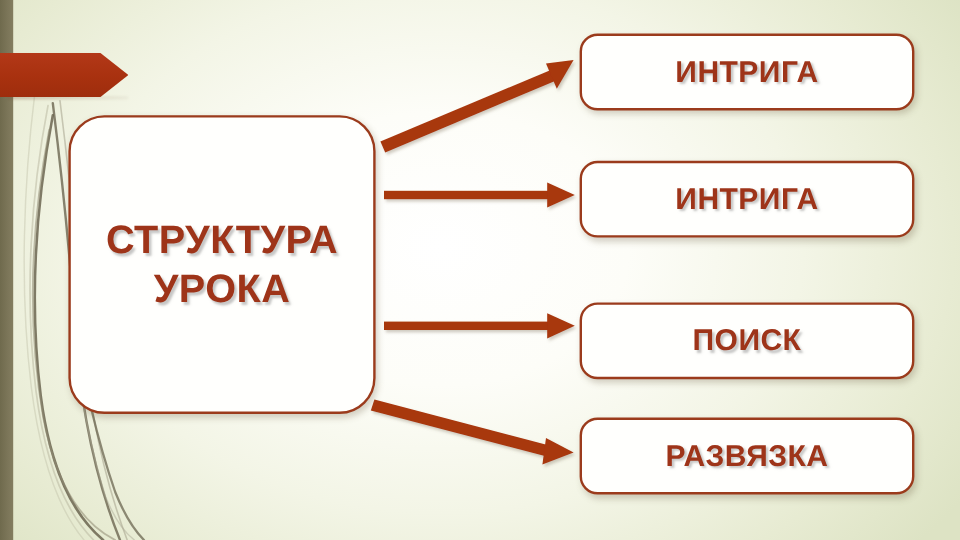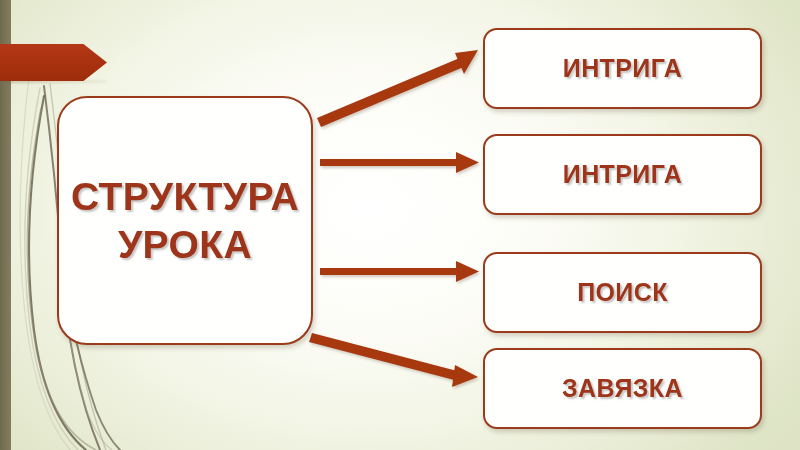--- a/index.html
+++ b/index.html
@@ -40,23 +40,23 @@
   .node-label{
     color:#9e3419;font-weight:bold;letter-spacing:.4px;
     text-shadow:2px 2px 2px rgba(150,150,150,.55);
     white-space:nowrap;
   }
   #main-node{
     left:57px;top:96px;width:256px;height:249px;
     border-radius:30px;border-width:2px;
   }
   #main-node .node-label{
-    font-size:39px;line-height:1.22;text-align:center;
+    font-size:33px;line-height:1.22;text-align:center;
   }
-  .leaf{left:483px;width:279px;height:81px;}
+  .leaf{left:483px;width:279px;height:64px;border-radius:15px;}
   #node-0{top:28px;}
   #node-1{top:134px;}
   #node-2{top:242px;margin-top:10px;}
   #node-3{top:348px;}
   .leaf .node-label{font-size:25px;}
   
   #arrows{position:absolute;left:0;top:0;width:800px;height:450px;pointer-events:none;}
 </style>
 </head>
 <body>
@@ -121,16 +121,16 @@
   <div id="node-0" class="node leaf">
     <span class="node-label">ИНТРИГА</span>
   </div>
   <div id="node-1" class="node leaf">
     <span class="node-label">ИНТРИГА</span>
   </div>
   <div id="node-2" class="node leaf">
     <span class="node-label">ПОИСК</span>
   </div>
   <div id="node-3" class="node leaf">
-    <span class="node-label">ЗАВЯЗКА</span>
+    <span class="node-label">РАЗВЯЗКА</span>
   </div>
 
 </div>
 
 </body></html>

